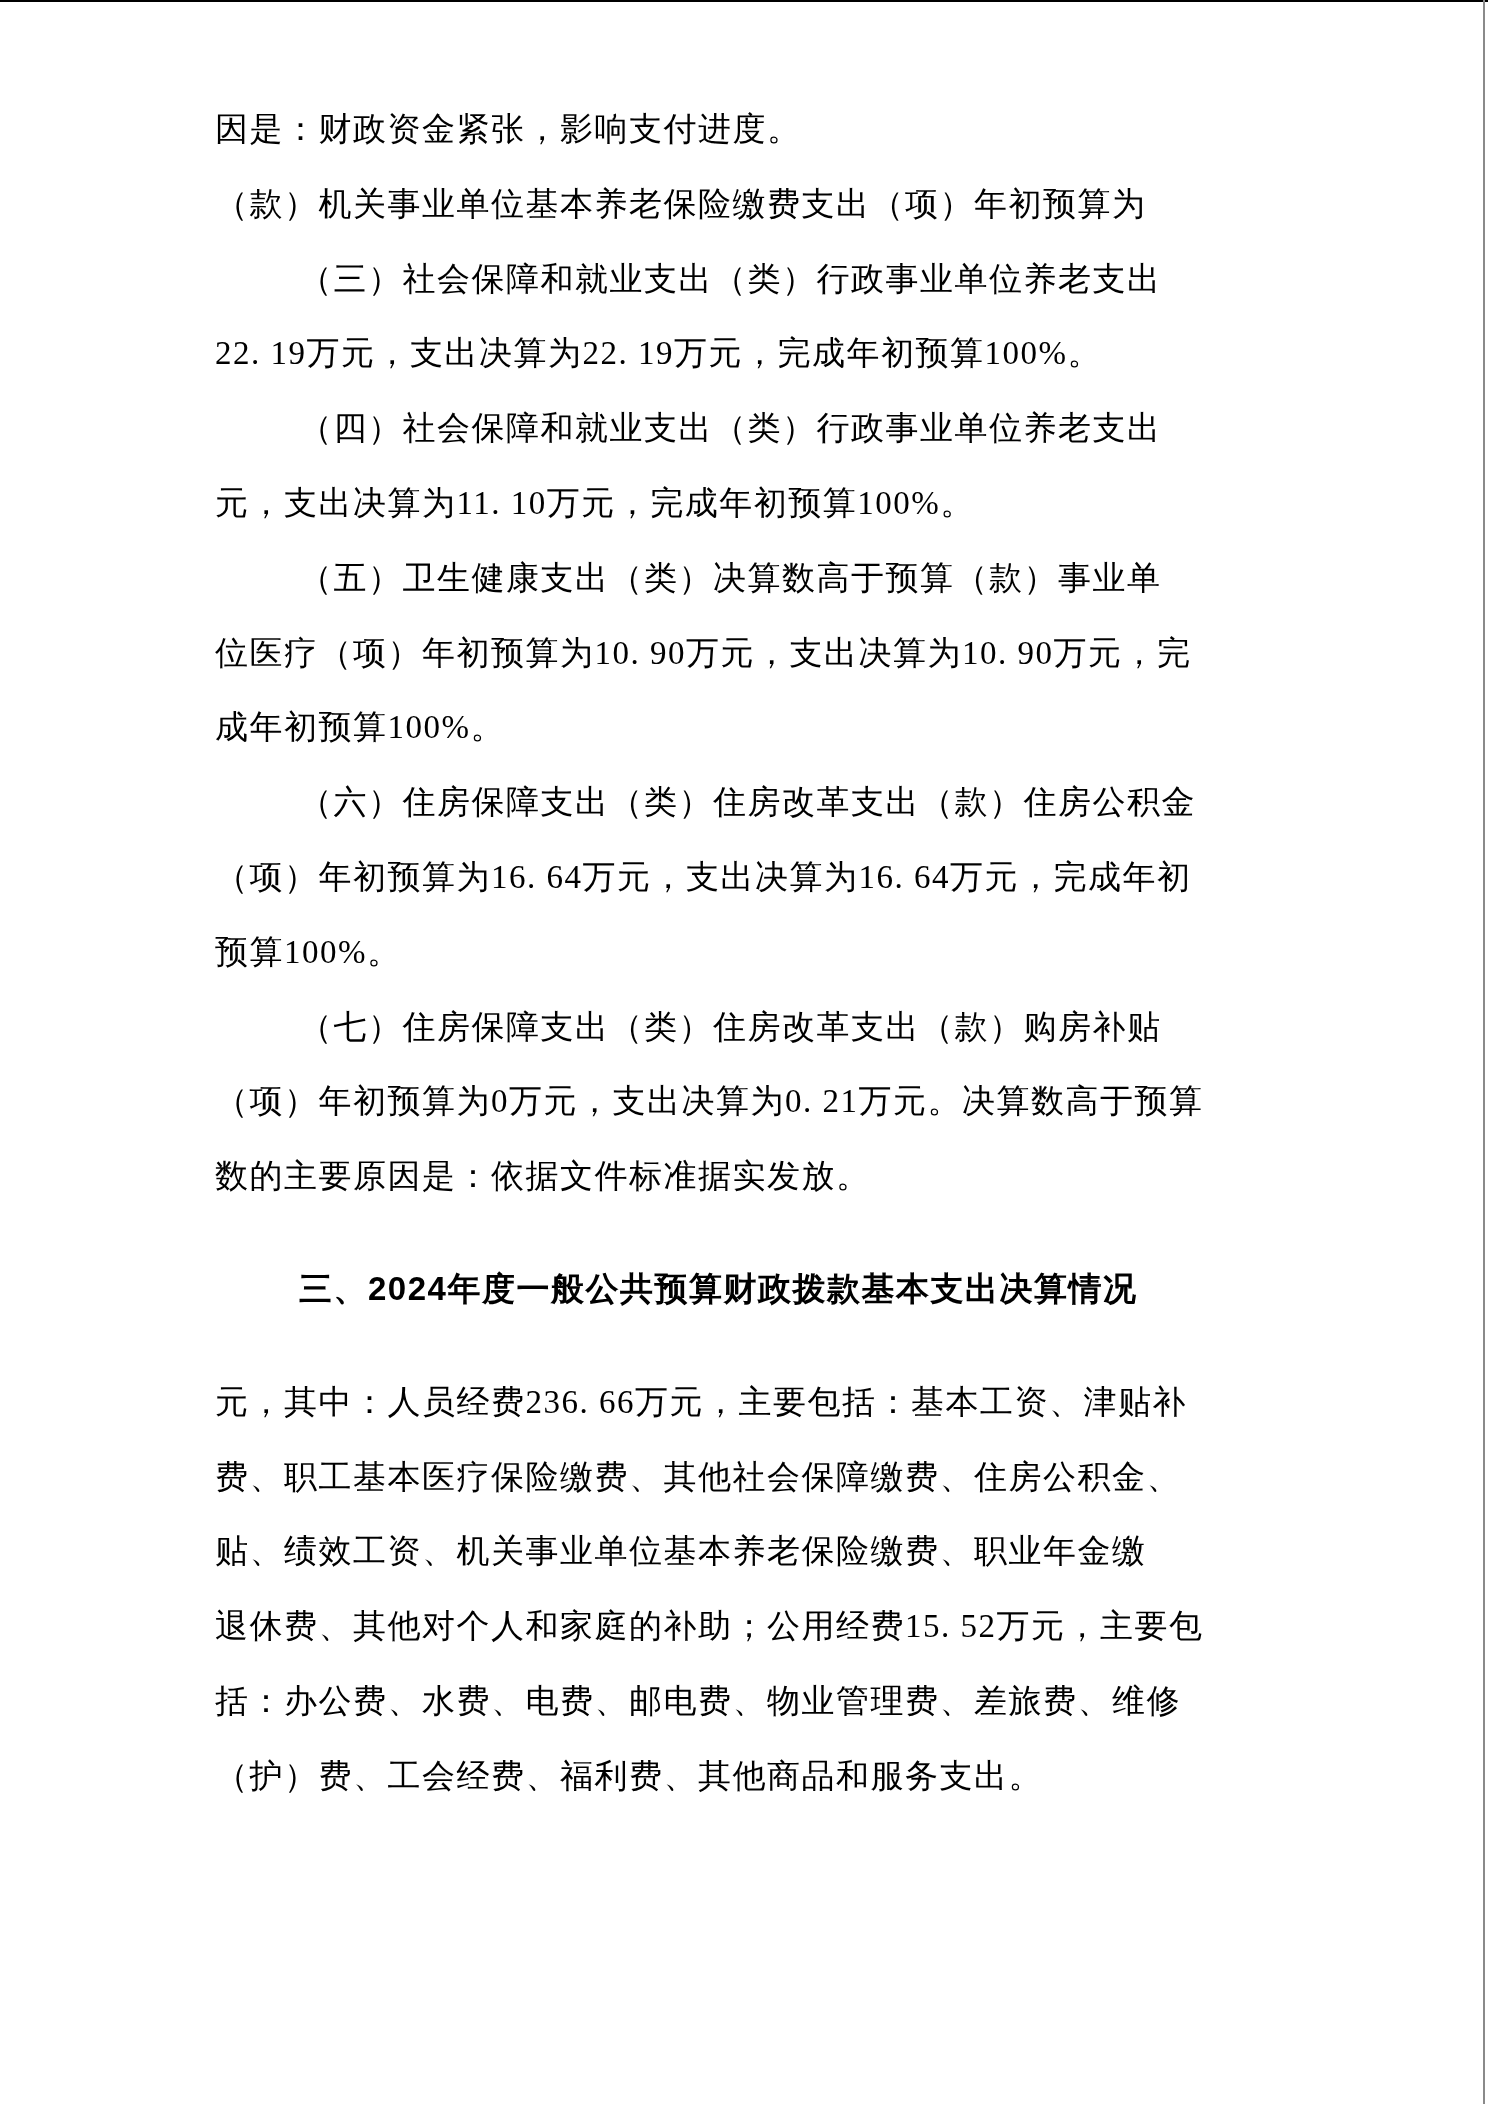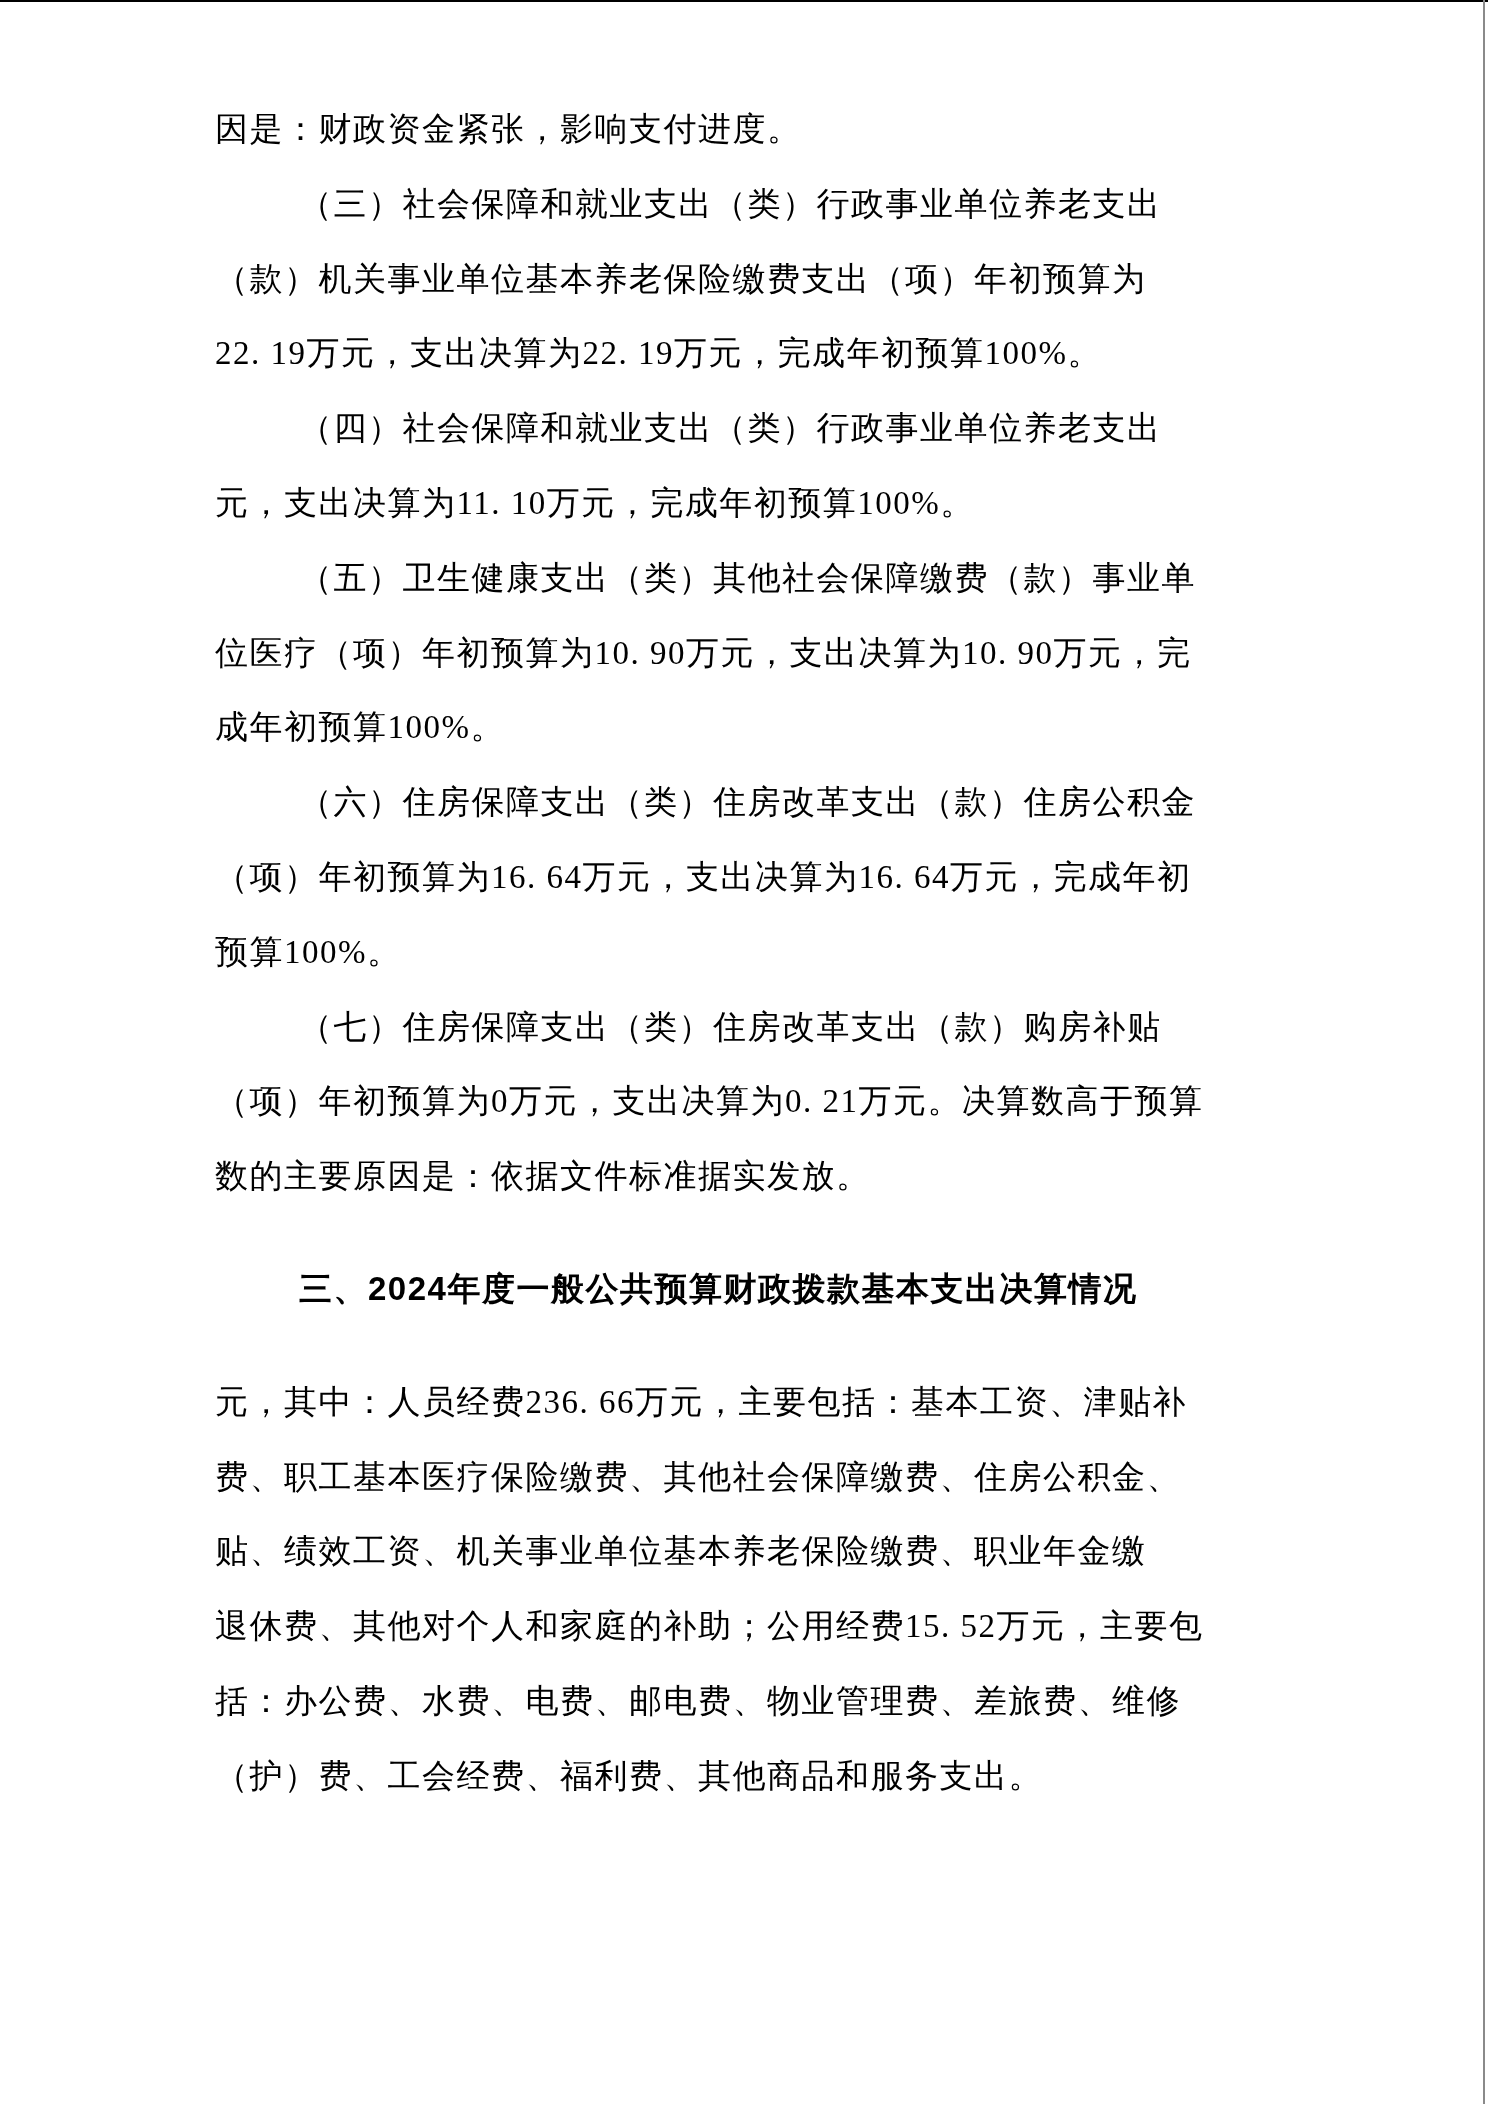--- a/index.html
+++ b/index.html
@@ -55,26 +55,26 @@
   }
 </style>
 </head>
 <body>
 
 <div class="page">
   <div class="top-border"></div>
   <div class="right-edge"></div>
   <div class="content">
       <div class="line">因是：财政资金紧张，影响支付进度。</div>
+      <div class="line">（款）机关事业单位基本养老保险缴费支出（项）年初预算为</div>
       <div class="line indent">（三）社会保障和就业支出（类）行政事业单位养老支出</div>
-      <div class="line">（款）机关事业单位基本养老保险缴费支出（项）年初预算为</div>
       <div class="line">22. 19万元，支出决算为22. 19万元，完成年初预算100%。</div>
       <div class="line indent">（四）社会保障和就业支出（类）行政事业单位养老支出</div>
       <div class="line">元，支出决算为11. 10万元，完成年初预算100%。</div>
-      <div class="line indent">（五）卫生健康支出（类）其他社会保障缴费（款）事业单</div>
+      <div class="line indent">（五）卫生健康支出（类）决算数高于预算（款）事业单</div>
       <div class="line">位医疗（项）年初预算为10. 90万元，支出决算为10. 90万元，完</div>
       <div class="line">成年初预算100%。</div>
       <div class="line indent">（六）住房保障支出（类）住房改革支出（款）住房公积金</div>
       <div class="line">（项）年初预算为16. 64万元，支出决算为16. 64万元，完成年初</div>
       <div class="line">预算100%。</div>
       <div class="line indent">（七）住房保障支出（类）住房改革支出（款）购房补贴</div>
       <div class="line">（项）年初预算为0万元，支出决算为0. 21万元。决算数高于预算</div>
       <div class="line">数的主要原因是：依据文件标准据实发放。</div>
       <div class="line indent heading">三、2024年度一般公共预算财政拨款基本支出决算情况</div>
       <div class="line">元，其中：人员经费236. 66万元，主要包括：基本工资、津贴补</div>

